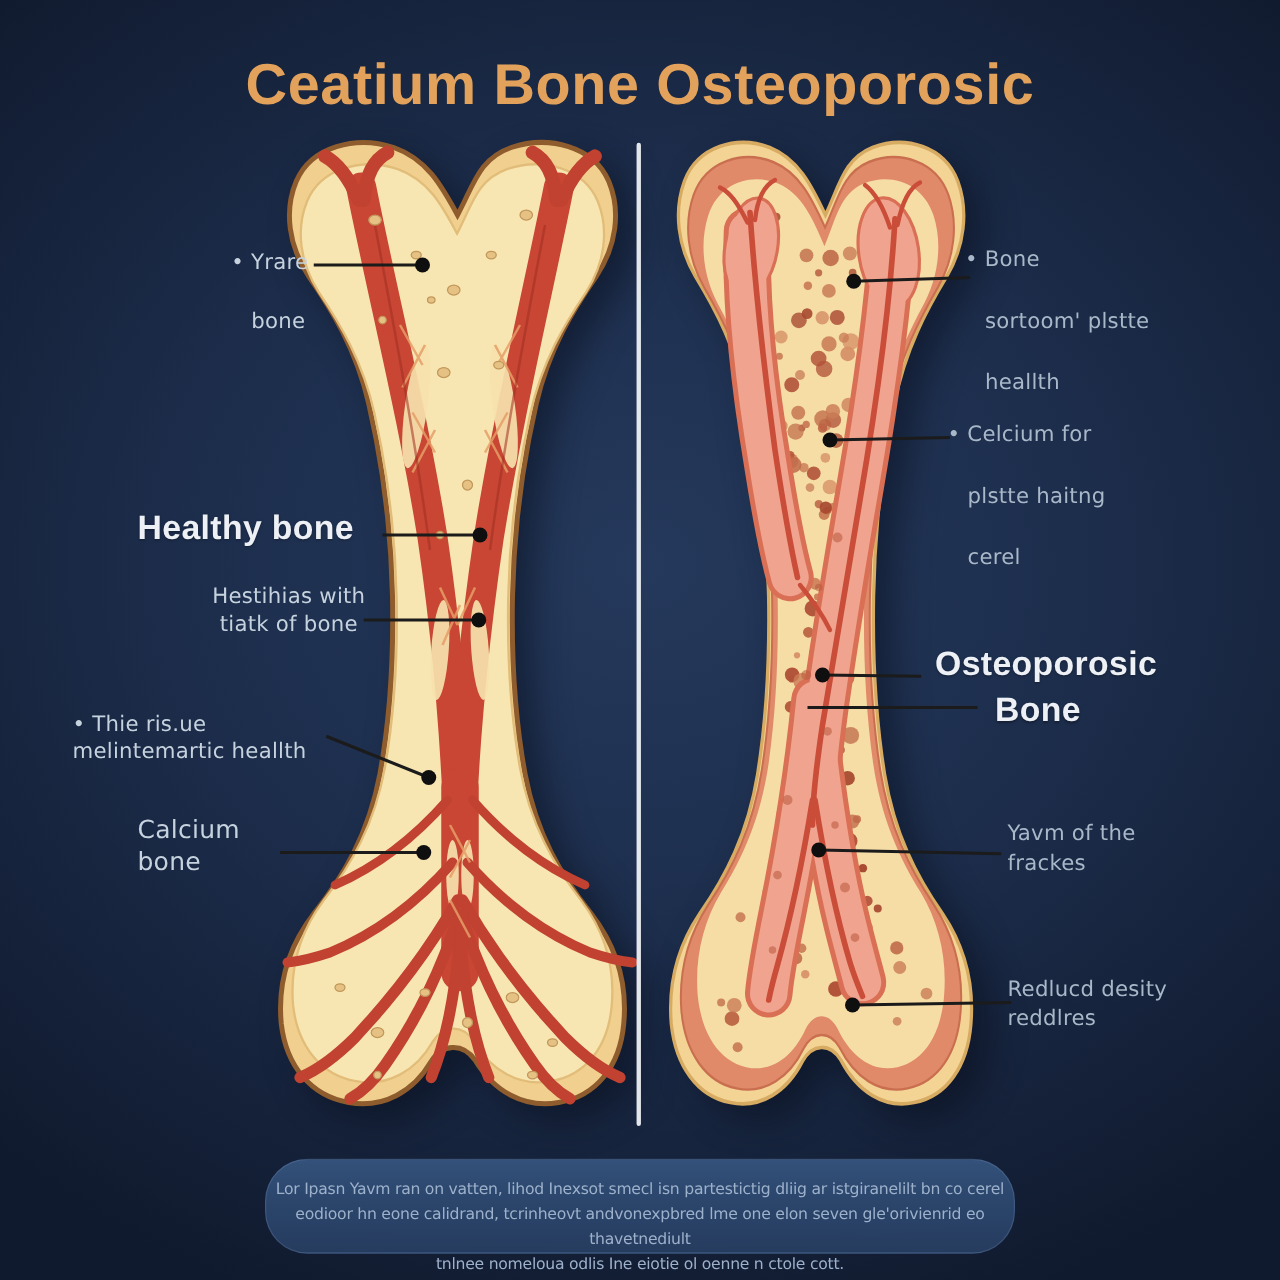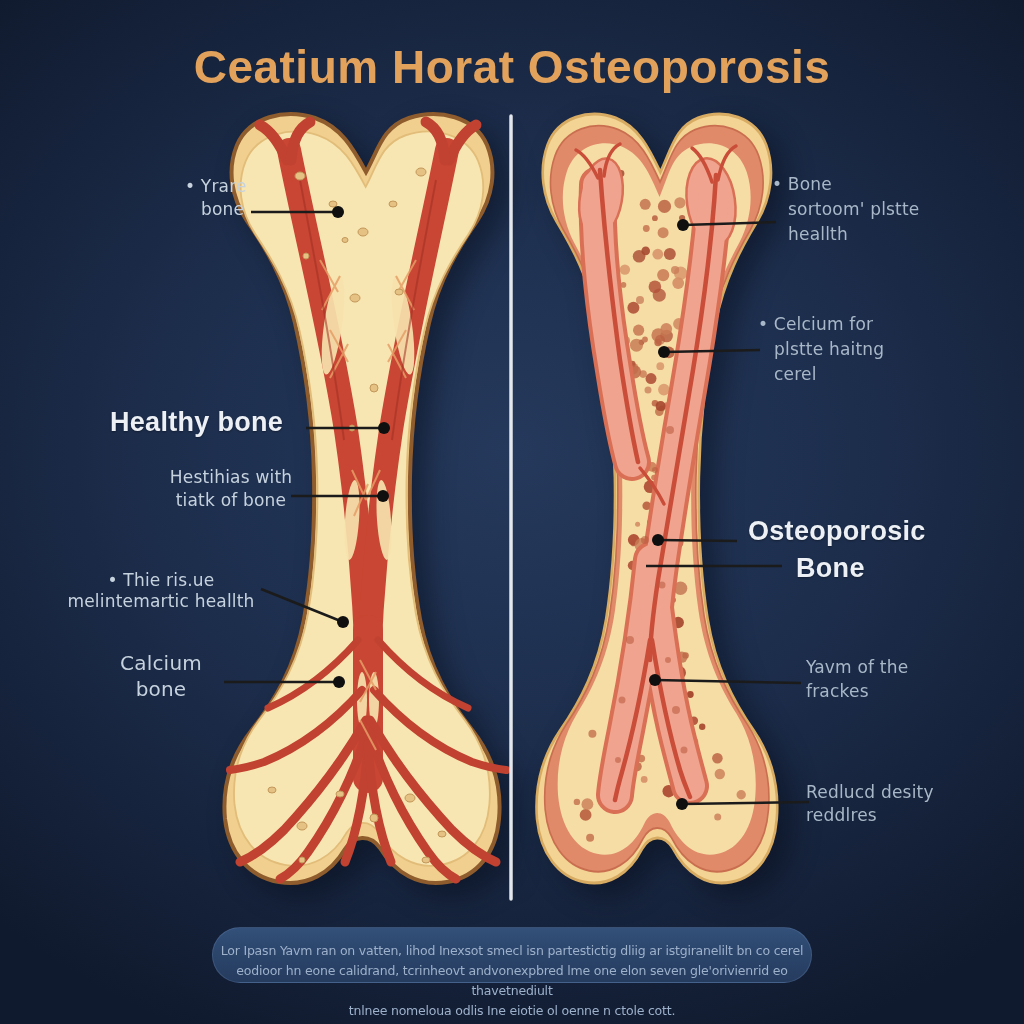--- a/index.html
+++ b/index.html
@@ -31,31 +31,31 @@
   .divider{stroke:#eef2f5;stroke-width:3.5;stroke-linecap:round;opacity:.95;}
 
   .abs{position:absolute;}
   .title{
     left:0;top:40px;width:1024px;text-align:center;
     font-family:"Liberation Sans", sans-serif;font-weight:700;font-size:46px;
     color:var(--title,#e2a25c);letter-spacing:.5px;
   }
   .lbl{color:var(--label_light,#c6d2de);font-size:17px;line-height:23px;letter-spacing:.2px;}
   .lbl-r{color:var(--label,#a9b8c8);}
-  .hang .ln{padding-left:16px;}
+  .hang .ln{padding-left:16px;margin-top:24px;}
   .hang .ln:first-child{padding-left:0;}
   .heading{
     font-family:"Liberation Sans", sans-serif;font-weight:700;
     color:var(--heading,#edf1f6);font-size:27px;line-height:32px;letter-spacing:.3px;
     text-shadow:0 1px 2px rgba(0,0,0,.35);
   }
   .ta-c{text-align:center;}
-  .ta-r{text-align:center;}
+  .ta-r{text-align:left;}
   .footer{
-    left:212px;top:927px;width:600px;height:56px;border-radius:34px;
+    left:212px;top:927px;width:600px;height:76px;border-radius:34px;
     background:linear-gradient(180deg,#33517a 0%, #2b456b 45%, #263c5f 100%);
     border:1px solid rgba(130,160,200,.22);
     box-sizing:border-box;padding-top:13px;
     color:var(--footer_text,#9db1cb);font-size:12.5px;line-height:20px;
     text-align:center;letter-spacing:-.2px;
   }
 </style>
 </head>
 <body>
 
@@ -337,21 +337,21 @@
     <line class="pointer" x1="658" y1="540" x2="737" y2="541"></line>
       <circle class="pdot" cx="658" cy="540" r="6"></circle>
     <line class="pointer" x1="646" y1="566" x2="782" y2="566"></line>
     <line class="pointer" x1="655" y1="680" x2="801" y2="683"></line>
       <circle class="pdot" cx="655" cy="680" r="6"></circle>
     <line class="pointer" x1="682" y1="804" x2="809" y2="802"></line>
       <circle class="pdot" cx="682" cy="804" r="6"></circle>
   </g>
 </svg>
 
-<div class="abs title">Ceatium Horat Osteoporosis</div>
+<div class="abs title">Ceatium Bone Osteoporosic</div>
 
 <div class="abs lbl hang" style="left:185px;top:175px;">
   <div class="ln">• Yrare</div>
   <div class="ln">bone</div>
 </div>
 
 <div class="abs heading" style="left:110px;top:406px;">Healthy bone</div>
 
 <div class="abs lbl ta-c" style="left:156px;top:466px;width:150px;">
   <div class="ln">Hestihias with</div>

